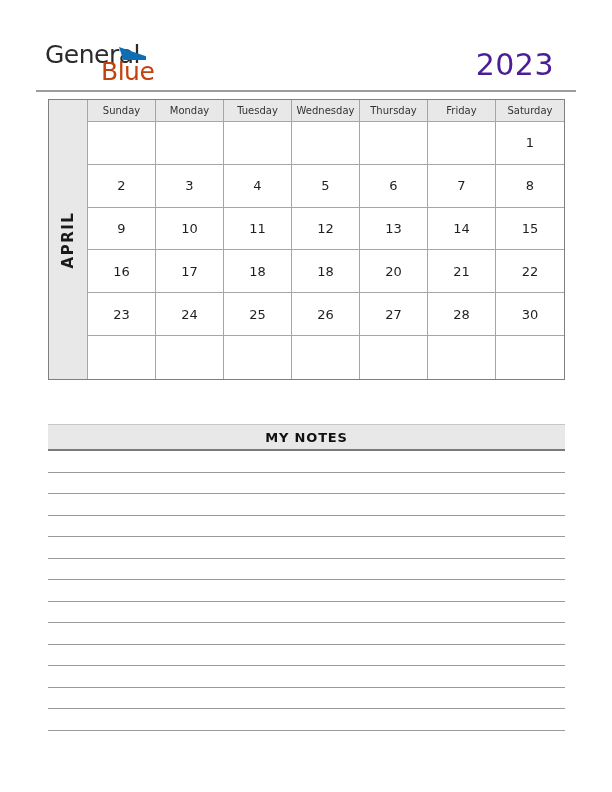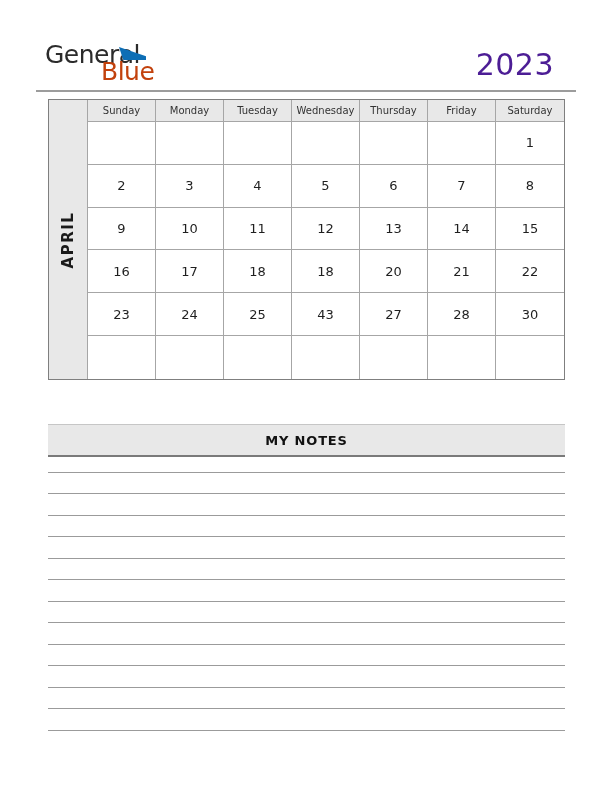--- a/index.html
+++ b/index.html
@@ -92,21 +92,21 @@
     border-right: 1px solid #a6a6a6;
     border-bottom: 1px solid #a6a6a6;
     background: #ffffff;
   }
   .date-cell:nth-child(7n) { border-right: none; }
   .date-cell:nth-child(n+36) { border-bottom: none; }
 
   
   .notes-bar {
     position: absolute; left: 48px; top: 424px;
-    width: 517px; height: 33px;
+    width: 517px; height: 27px;
     box-sizing: border-box;
     background: #e8e8e8;
     border-top: 1px solid #c6c6c6;
     border-bottom: 2px solid #7a7a7a;
     display: flex; align-items: center; justify-content: center;
   }
   .notes-title {
     font-size: 13px; font-weight: bold; letter-spacing: 0.8px;
     color: #111111;
   }
@@ -173,21 +173,21 @@
           <div class="date-cell">16</div>
           <div class="date-cell">17</div>
           <div class="date-cell">18</div>
           <div class="date-cell">18</div>
           <div class="date-cell">20</div>
           <div class="date-cell">21</div>
           <div class="date-cell">22</div>
           <div class="date-cell">23</div>
           <div class="date-cell">24</div>
           <div class="date-cell">25</div>
-          <div class="date-cell">43</div>
+          <div class="date-cell">26</div>
           <div class="date-cell">27</div>
           <div class="date-cell">28</div>
           <div class="date-cell">30</div>
           <div class="date-cell"></div>
           <div class="date-cell"></div>
           <div class="date-cell"></div>
           <div class="date-cell"></div>
           <div class="date-cell"></div>
           <div class="date-cell"></div>
         </div>

